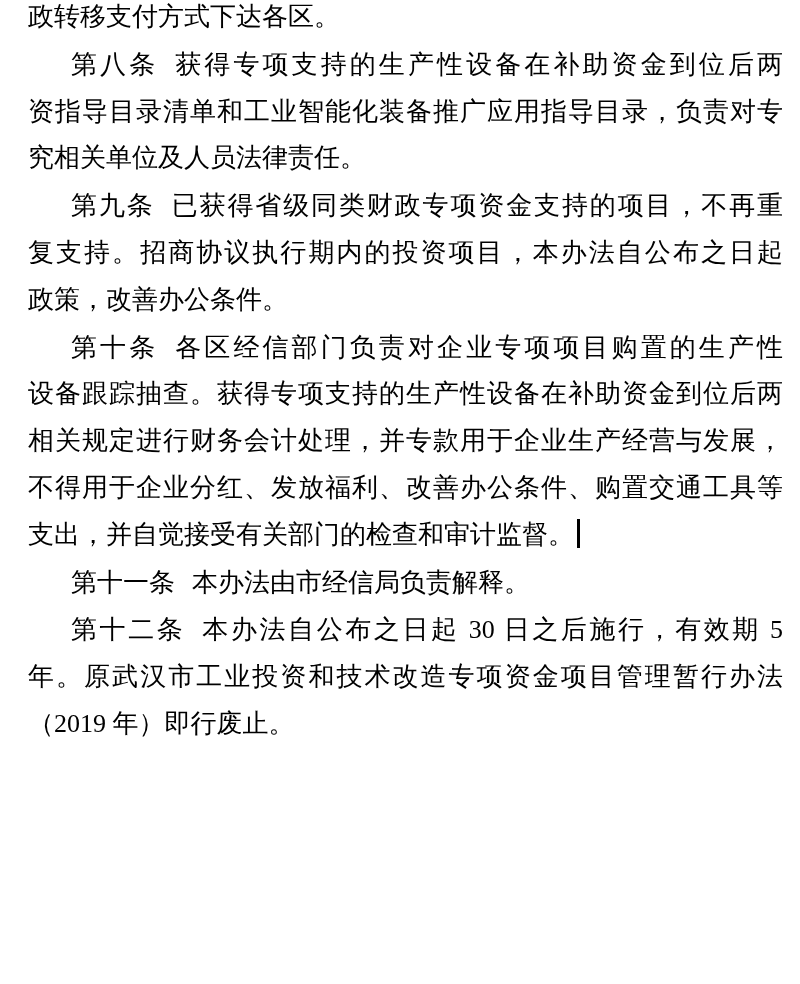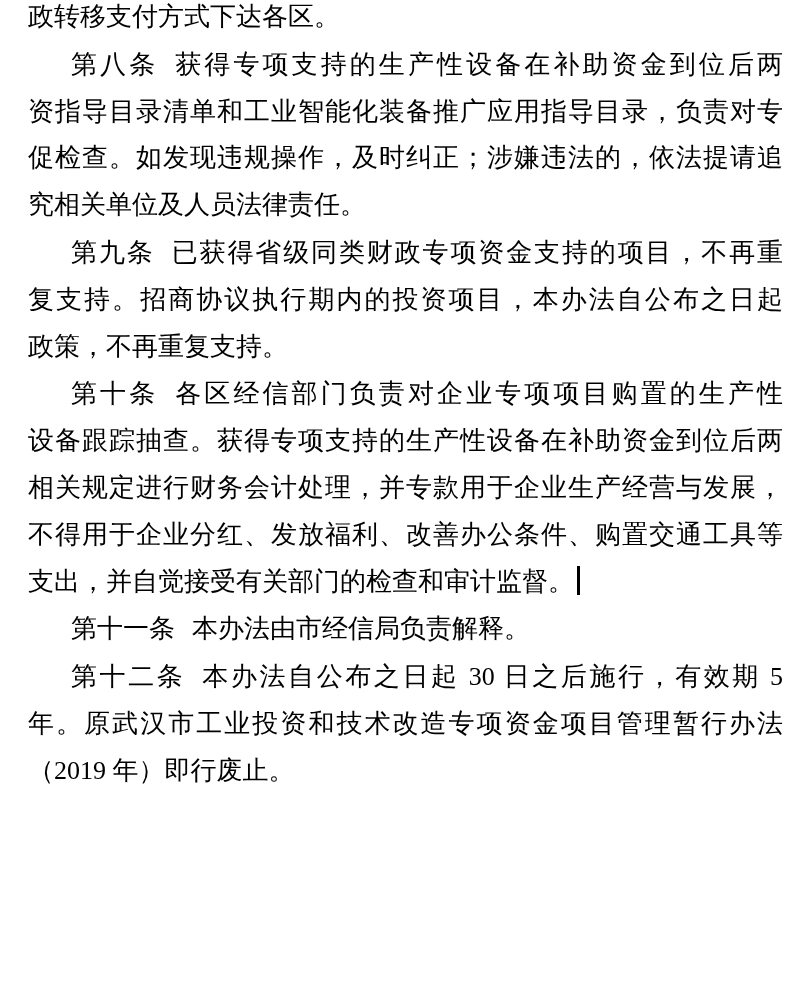--- a/index.html
+++ b/index.html
@@ -49,26 +49,25 @@
 </head>
 <body>
 
 <div class="page">
   <div class="content">
 
     <div class="line flush"><span>政转移支付方式下达各区。</span></div>
 
     <div class="line i"><span class="art">第八条</span><span>获得专项支持的生产性设备在补助资金到位后两</span></div>
     <div class="line"><span>资指导目录清单和工业智能化装备推广应用指导目录，负责对专</span></div>
-    <div class="line"><span>促检查。如发现违规操作，及时纠正；涉嫌违法的，依法提请追</span></div>
     <div class="line flush"><span>究相关单位及人员法律责任。</span></div>
 
     <div class="line i"><span class="art">第九条</span><span>已获得省级同类财政专项资金支持的项目，不再重</span></div>
     <div class="line"><span>复支持。招商协议执行期内的投资项目，本办法自公布之日起</span></div>
-    <div class="line flush"><span>政策，不再重复支持。</span></div>
+    <div class="line flush"><span>政策，改善办公条件。</span></div>
 
     <div class="line i"><span class="art">第十条</span><span>各区经信部门负责对企业专项项目购置的生产性</span></div>
     <div class="line"><span>设备跟踪抽查。获得专项支持的生产性设备在补助资金到位后两</span></div>
     <div class="line"><span>相关规定进行财务会计处理，并专款用于企业生产经营与发展，</span></div>
     <div class="line"><span>不得用于企业分红、发放福利、改善办公条件、购置交通工具等</span></div>
     <div class="line flush"><span>支出，并自觉接受有关部门的检查和审计监督。</span><span class="caret"></span></div>
 
     <div class="line i flush"><span class="art">第十一条</span><span>本办法由市经信局负责解释。</span></div>
 
     <div class="line i"><span class="art">第十二条</span><span>本办法自公布之日起 30 日之后施行，有效期 5</span></div>

